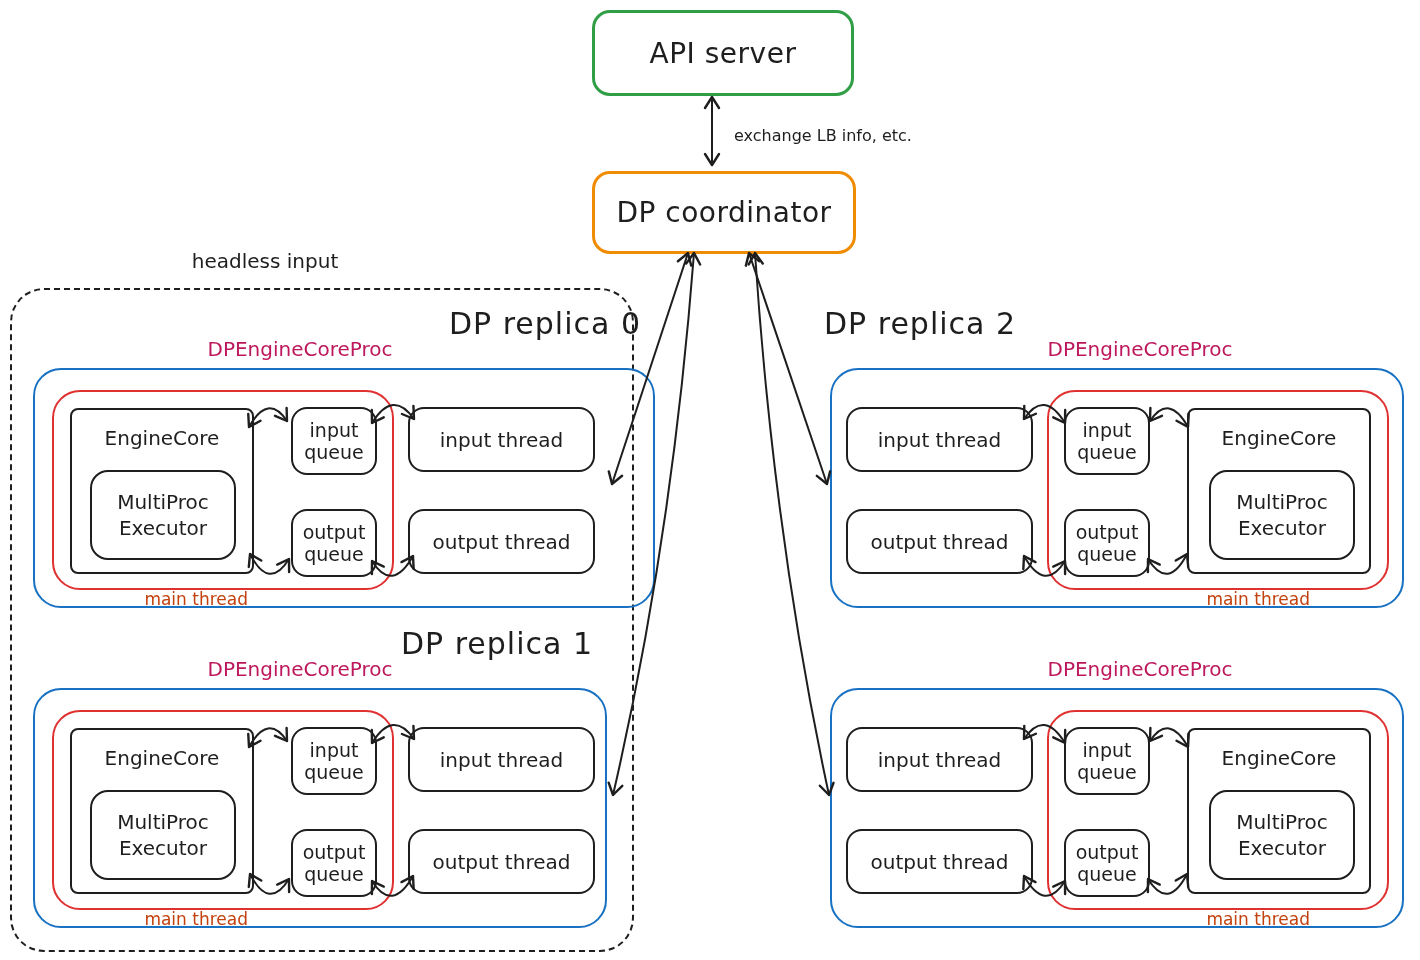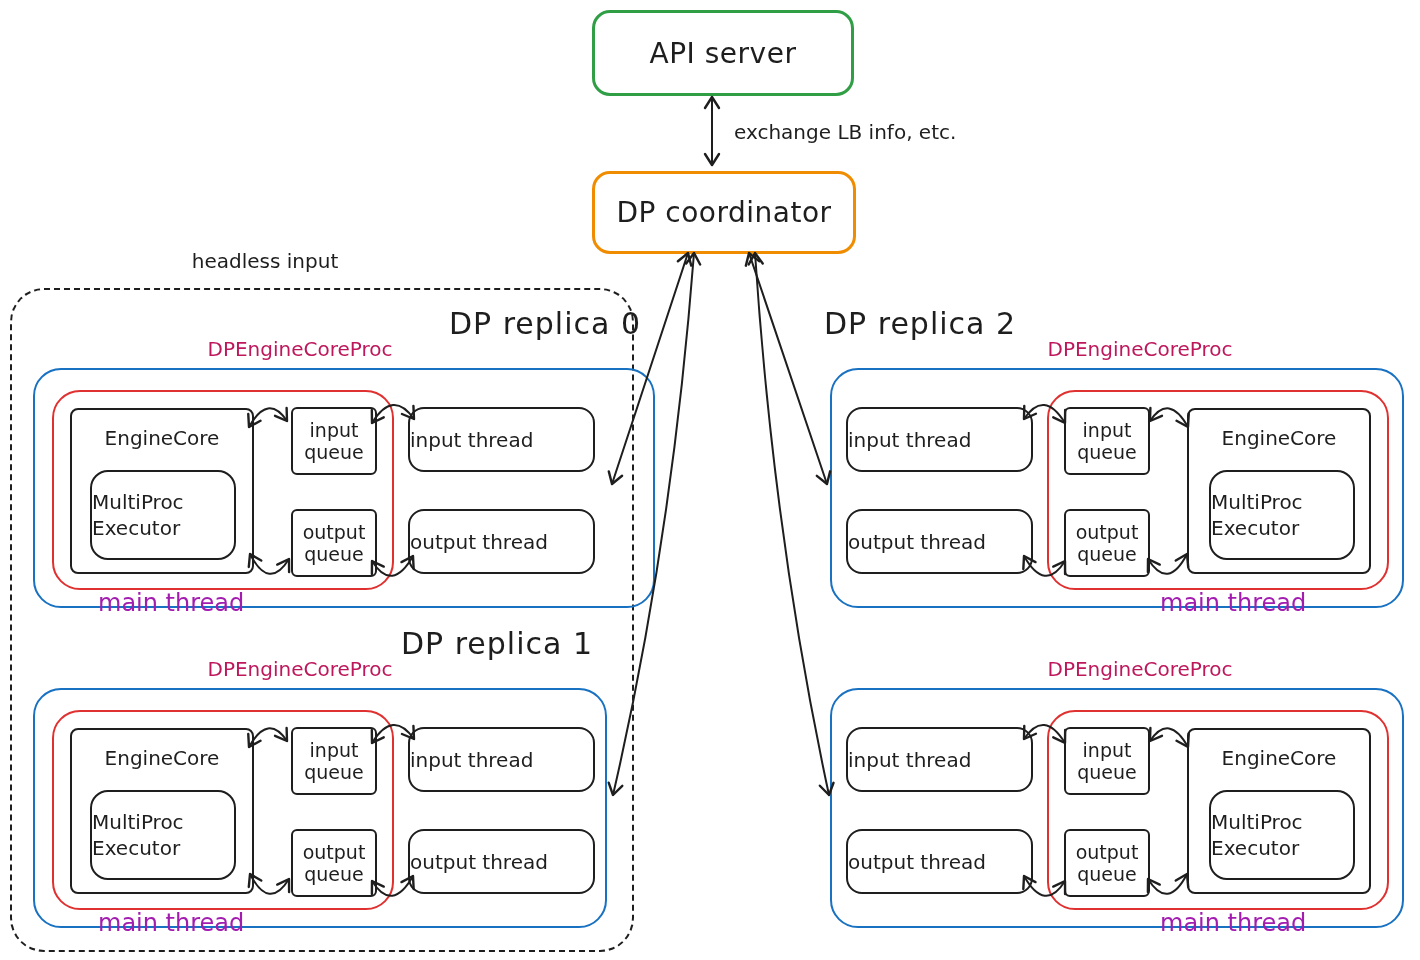--- a/index.html
+++ b/index.html
@@ -8,65 +8,65 @@
     font-family: "DejaVu Sans", sans-serif; color: #1e1e1e; overflow: hidden;
   }
 
   
   .top-box {
     position: absolute; background: #fff; display: flex; align-items: center; justify-content: center;
     font-size: 28px; letter-spacing: 0.5px;
   }
   .api-box   { left: 592px; top: 10px;  width: 256px; height: 80px; border: 3px solid #2f9e44; border-radius: 18px; }
   .coord-box { left: 592px; top: 171px; width: 258px; height: 77px; border: 3px solid #f08c00; border-radius: 18px; }
-  .exchange-label { position: absolute; left: 734px; top: 120px; font-size: 20px; }
+  .exchange-label { position: absolute; left: 734px; top: 126px; font-size: 16px; }
 
   .headless-label { position: absolute; left: 175px; top: 249px; width: 180px; text-align: center; font-size: 20px; }
   .dashed-box {
     position: absolute; left: 10px; top: 288px; width: 620px; height: 660px;
     border: 2.5px dashed #1e1e1e; border-radius: 34px;
   }
 
   
   .rep { position: absolute; width: 574px; height: 240px; }
   .blue-box { position: absolute; left: 0; top: 0; right: 0; bottom: 0; border: 2.5px solid #1971c2; border-radius: 28px; }
   .red-box  { position: absolute; top: 22px; width: 338px; height: 196px; border: 2.5px solid #e03131; border-radius: 28px; }
   .left  .red-box { left: 19px; }
   .right .red-box { left: 217px; }
 
   .engine-core { position: absolute; top: 40px; width: 180px; height: 162px; border: 2.5px solid #1e1e1e; border-radius: 8px; background: transparent; }
   .left  .engine-core { left: 37px; }
   .right .engine-core { left: 357px; }
   .ec-label { margin-top: 16px; text-align: center; font-size: 20px; }
   .multiproc {
     position: absolute; top: 60px; width: 142px; height: 86px; border: 2.5px solid #1e1e1e; border-radius: 18px;
-    display: flex; align-items: center; justify-content: center; font-size: 20px; line-height: 1.3;
+    display: flex; align-items: center; justify-content: center; text-align: center; font-size: 20px; line-height: 1.3;
   }
   .left  .multiproc { left: 18px; }
   .right .multiproc { left: 20px; }
 
   .small-box {
-    position: absolute; width: 82px; height: 64px; border: 2.5px solid #1e1e1e; border-radius: 6px;
+    position: absolute; width: 82px; height: 64px; border: 2.5px solid #1e1e1e; border-radius: 16px;
     display: flex; align-items: center; justify-content: center; text-align: center; font-size: 19px; line-height: 1.18;
   }
   .input-queue  { top: 39px; }
   .output-queue { top: 141px; align-items: center; }
   .left  .small-box { left: 258px; }
   .right .small-box { left: 234px; }
 
   .thread-box {
     position: absolute; width: 183px; height: 61px; border: 2.5px solid #1e1e1e; border-radius: 16px;
-    display: flex; align-items: center; justify-content: flex-start; font-size: 20px;
+    display: flex; align-items: center; justify-content: center; font-size: 20px;
   }
   .input-thread  { top: 39px; }
   .output-thread { top: 141px; }
   .left  .thread-box { left: 375px; }
   .right .thread-box { left: 16px; }
 
-  .mt-label { position: absolute; top: 221px; width: 150px; text-align: left; color: #a21caf; font-size: 24px; }
+  .mt-label { position: absolute; top: 221px; width: 150px; text-align: right; color: #c2410c; font-size: 17px; }
   .left  .mt-label { left: 65px; }
   .right .mt-label { left: 330px; }
 
   .rep-title { position: absolute; top: -62px; font-size: 30px; letter-spacing: 1px; white-space: nowrap; }
   .left  .rep-title { right: 14px; width: 280px; text-align: right; }
   .right .rep-title { left: -6px;  width: 280px; text-align: left; }
 
   .proc-label { position: absolute; top: -31px; width: 240px; text-align: center; color: #be185d; font-size: 20px; white-space: nowrap; }
   .left  .proc-label { left: 147px; }
   .right .proc-label { left: 190px; }

